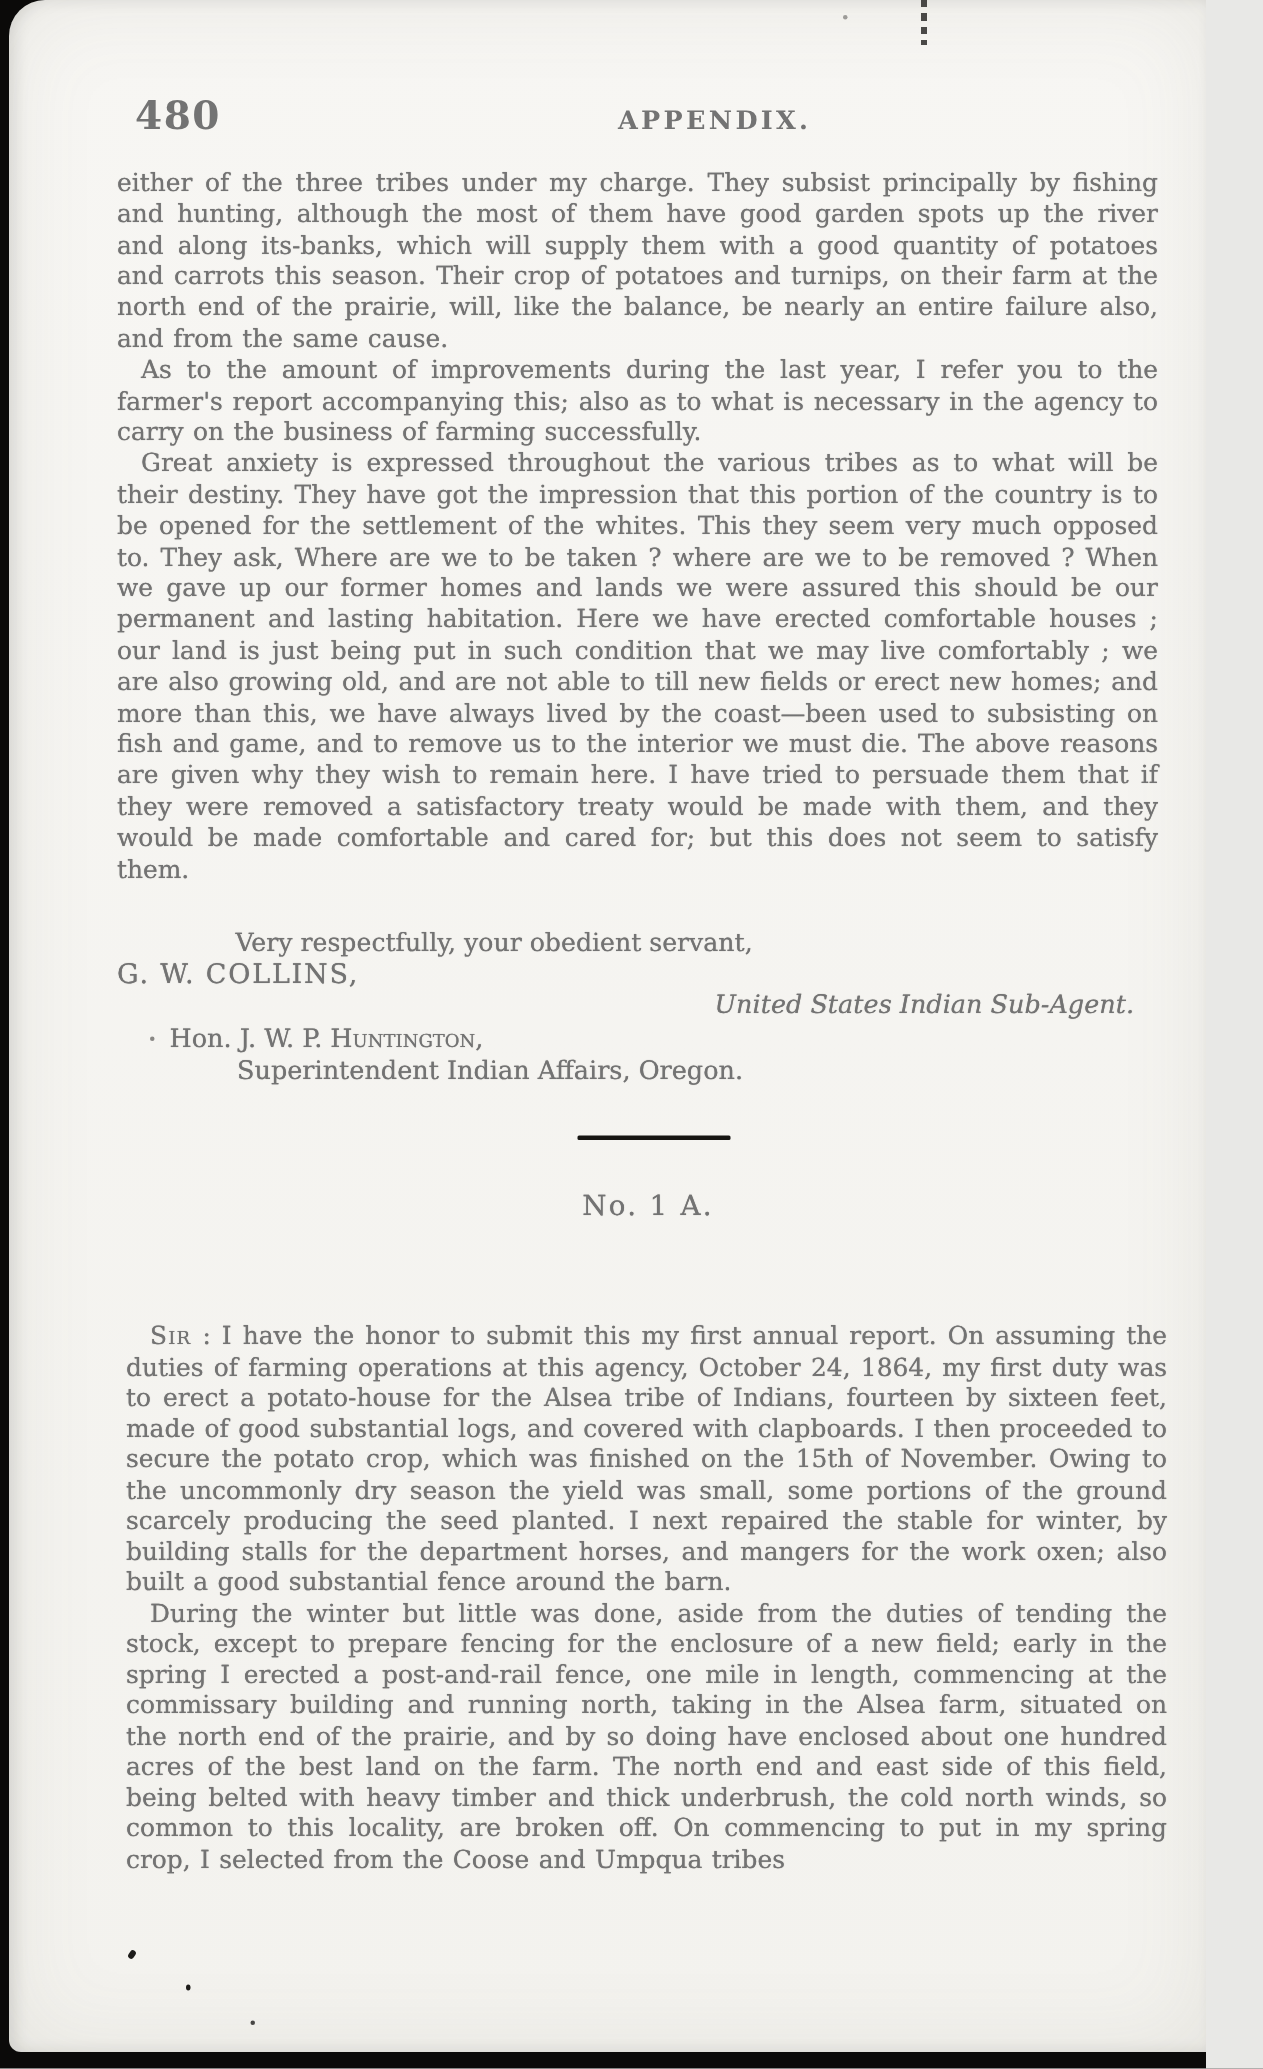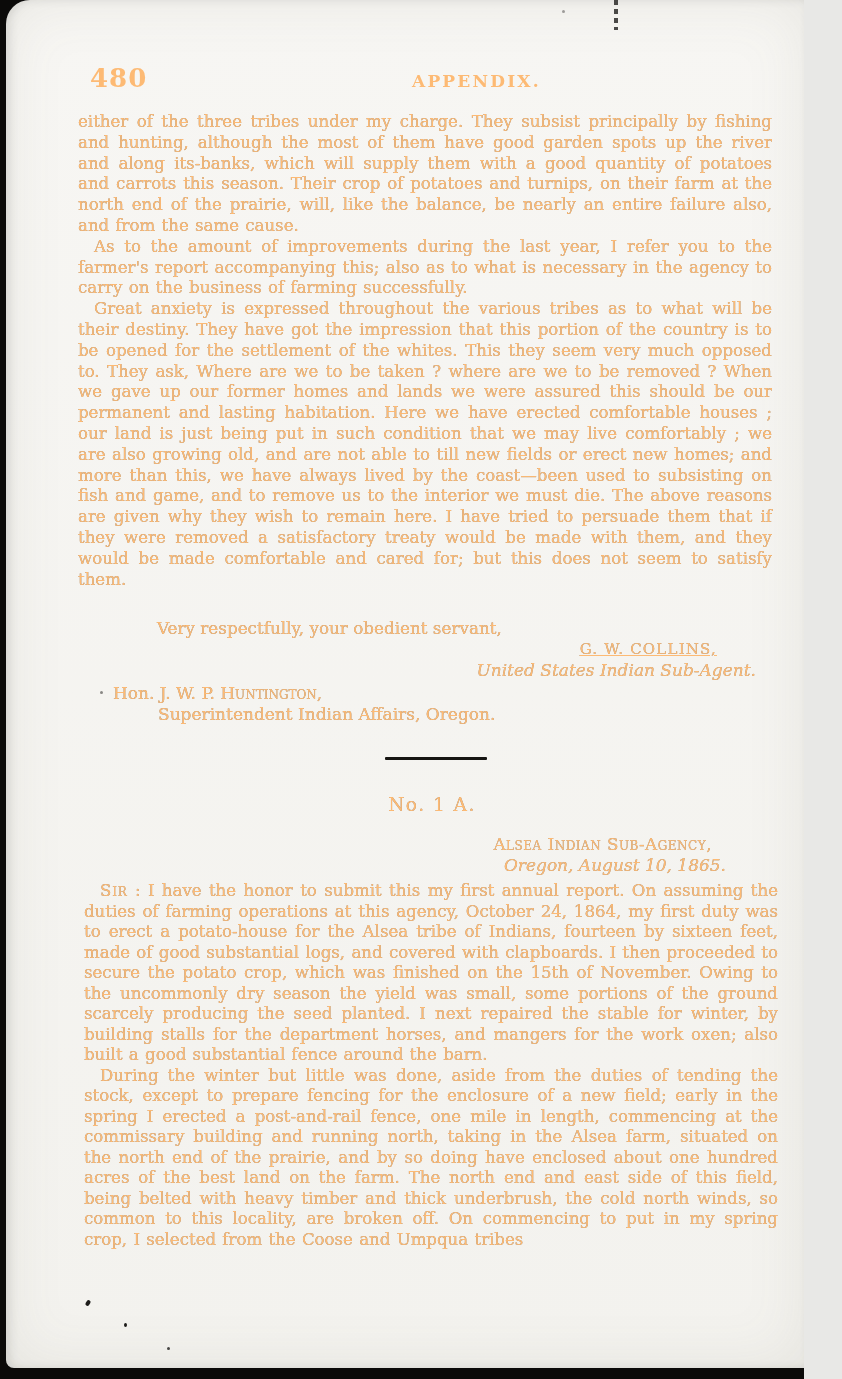--- a/index.html
+++ b/index.html
@@ -3,21 +3,21 @@
 <meta charset="utf-8">
 <style>
   html, body { margin: 0; padding: 0; background: #e8e8e6; }
   .page {
     position: relative;
     width: 804px;
     height: 1379px;
     background: #0b0a09;
     overflow: hidden;
     font-family: "DejaVu Serif", serif;
-    color: #fdba74;
+    color: #737373;
   }
   .paper {
     position: absolute;
     left: 6px; top: 0; right: 0; bottom: 11px;
     background: linear-gradient(#f7f6f3, #f3f2ee);
     border-top-left-radius: 24px;
     border-bottom-left-radius: 8px;
     box-shadow: inset 0 0 60px rgba(110,105,90,0.10), inset 4px 0 10px rgba(0,0,0,0.10);
   }
   .layer { position: absolute; left: 0; top: 0; width: 842px; height: 1379px; }
@@ -40,21 +40,21 @@
     text-shadow: 0 0 0.5px rgba(25,24,22,0.55);
   }
   .bodytext p { margin: 0; text-indent: 16px; }
   .bodytext p.noindent { text-indent: 0; }
 
   .letter1-paras { position: absolute; left: 78px; top: 112px; width: 694px; line-height: 20.8px; }
   .letter2-paras { position: absolute; left: 84px; top: 881px; width: 694px; line-height: 20.5px; }
 
   .sig-block { position: absolute; left: 78px; top: 618px; width: 694px; text-shadow: 0 0 0.5px rgba(25,24,22,0.55); }
   .closing   { margin: 0 0 0 79px; font-size: 16.8px; line-height: 21px; }
-  .sig-name  { margin: 0; text-align: right; padding-right: 55px; font-size: 15px; line-height: 21px; letter-spacing: 1.2px; text-decoration: underline; }
+  .sig-name  { margin: 0; text-align: left; padding-right: 55px; font-size: 18px; line-height: 21px; letter-spacing: 1.2px; }
   .sig-title { margin: 0; text-align: right; padding-right: 16px; font-size: 17px; line-height: 21px; font-style: italic; }
   .addressee { margin: 2px 0 0 35px; font-size: 17px; line-height: 21px; }
   .addressee-title { margin: 0 0 0 80px; font-size: 17px; line-height: 21px; }
 
   .divider { position: absolute; left: 385px; top: 757px; width: 102px; height: 3px; background: #161512; border-radius: 1px; }
 
   .doc-number {
     position: absolute; left: 78px; top: 794px; width: 694px;
     padding-left: 14px; box-sizing: border-box;
     text-align: center; font-size: 18.5px; letter-spacing: 1.5px;
@@ -105,24 +105,20 @@
       <p class="sig-name">G. W. COLLINS,</p>
       <p class="sig-title">United States Indian Sub-Agent.</p>
       <p class="addressee"><span>Hon. J. W. P. </span><span class="sc">Huntington</span><span>,</span></p>
       <p class="addressee-title">Superintendent Indian Affairs, Oregon.</p>
     </div>
 
     <div class="divider"></div>
 
     <div class="doc-number">No. 1 A.</div>
 
-    <div class="dateline-block">
-      <div class="agency sc">Alsea Indian Sub-Agency,</div>
-      <div class="date-italic">Oregon, August 10, 1865.</div>
-    </div>
 
     <div class="letter2-paras bodytext">
       <p><span class="salutation">Sir</span><span> : I have the honor to submit this my first annual report.  On assuming the duties of farming operations at this agency, October 24, 1864, my first duty was to erect a potato-house for the Alsea tribe of Indians, fourteen by sixteen feet, made of good substantial logs, and covered with clapboards.  I then proceeded to secure the potato crop, which was finished on the 15th of November.  Owing to the uncommonly dry season the yield was small, some portions of the ground scarcely producing the seed planted.  I next repaired the stable for winter, by building stalls for the department horses, and mangers for the work oxen; also built a good substantial fence around the barn.</span></p>
       <p>During the winter but little was done, aside from the duties of tending the stock, except to prepare fencing for the enclosure of a new field; early in the spring I erected a post-and-rail fence, one mile in length, commencing at the commissary building and running north, taking in the Alsea farm, situated on the north end of the prairie, and by so doing have enclosed about one hundred acres of the best land on the farm.  The north end and east side of this field, being belted with heavy timber and thick underbrush, the cold north winds, so common to this locality, are broken off.  On commencing to put in my spring crop, I selected from the Coose and Umpqua tribes</p>
     </div>
 
     <div class="mark-top-dash"></div>
     <div class="speck s1"></div>
     <div class="speck s2"></div>
     <div class="speck s3"></div>

